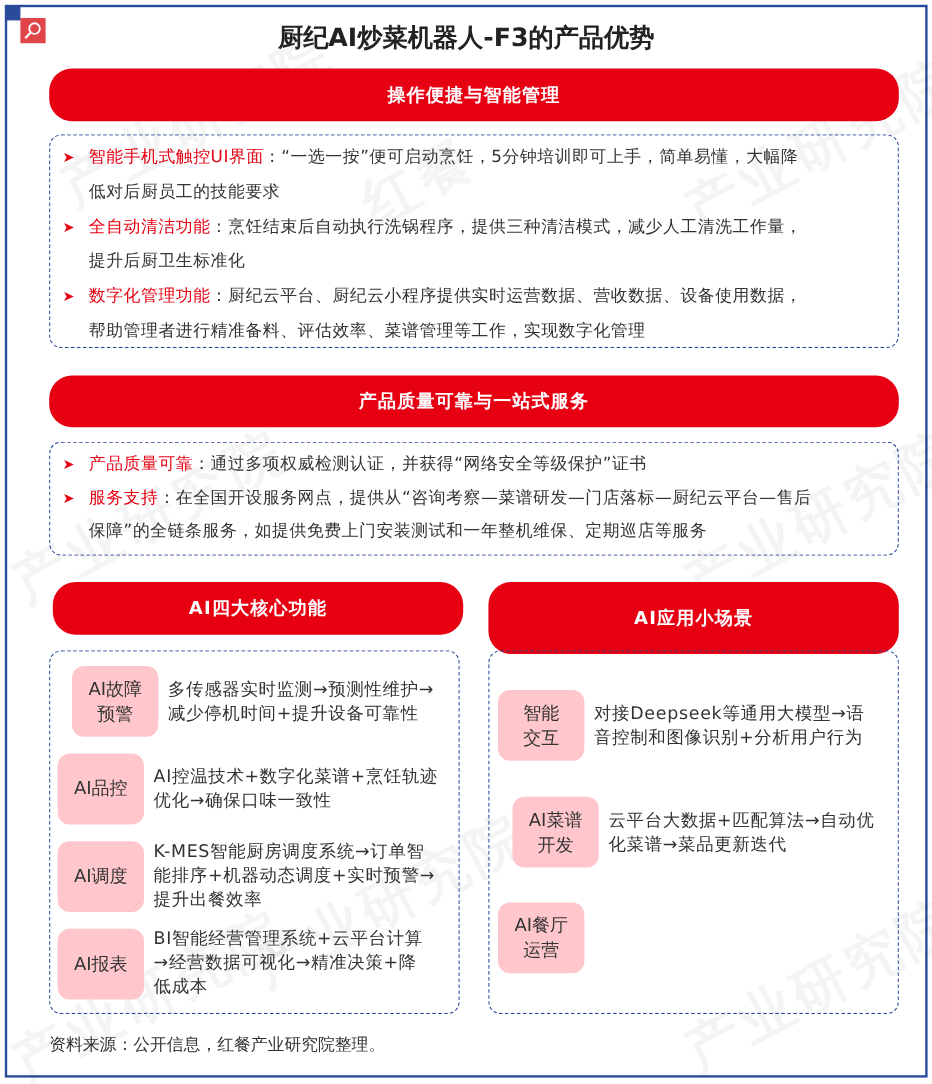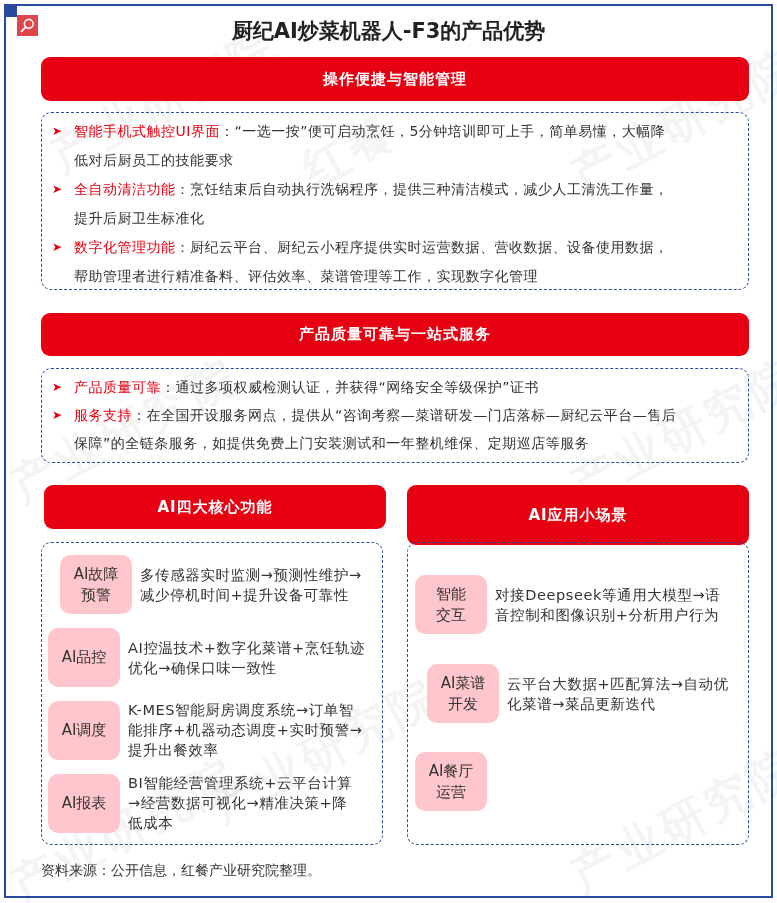--- a/index.html
+++ b/index.html
@@ -23,21 +23,21 @@
     position: absolute; color: rgba(0,0,0,0.045); font-size: 46px; font-weight: bold;
     transform: rotate(-28deg); white-space: nowrap; pointer-events: none; letter-spacing: 4px;
   }
 
   .title {
     position: absolute; left: 0; top: 17px; width: 777px; text-align: center;
     font-size: 21px; font-weight: bold; color: #222;
   }
 
   .banner {
-    position: absolute; background: #e60012; border-radius: 9px; color: #fff;
+    position: absolute; background: #e60012; border-radius: 19px; color: #fff;
     font-weight: bold; font-size: 15px; display: flex; align-items: center; justify-content: center;
     letter-spacing: 1px;
   }
 
   .dashbox {
     position: absolute; border: 1.5px dashed #2a4a9c; border-radius: 10px; background: transparent;
   }
 
   .bullets { position: absolute; left: 50px; width: 695px; font-size: 14px; line-height: 29px; color: #333; letter-spacing: 0.5px; }
   .bullet-row { position: relative; padding-left: 24px; }

